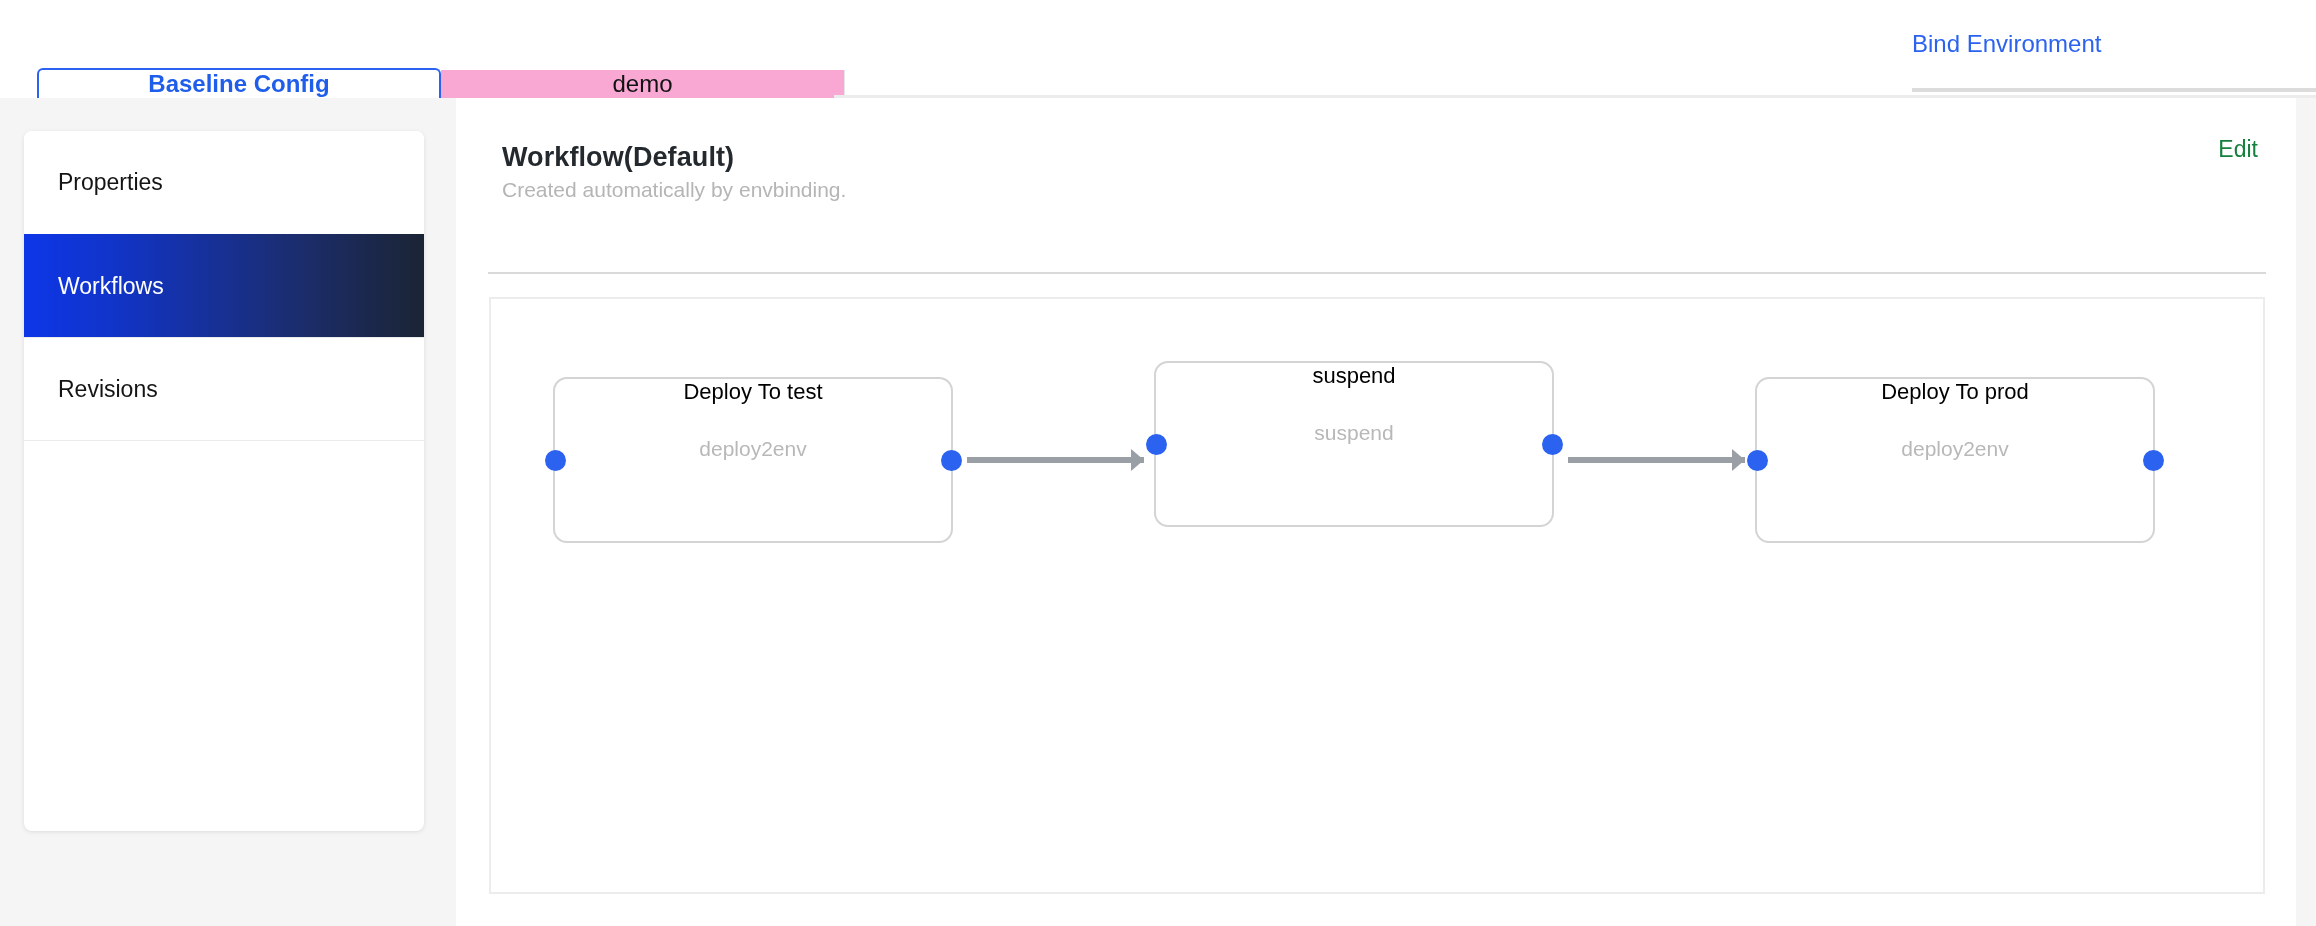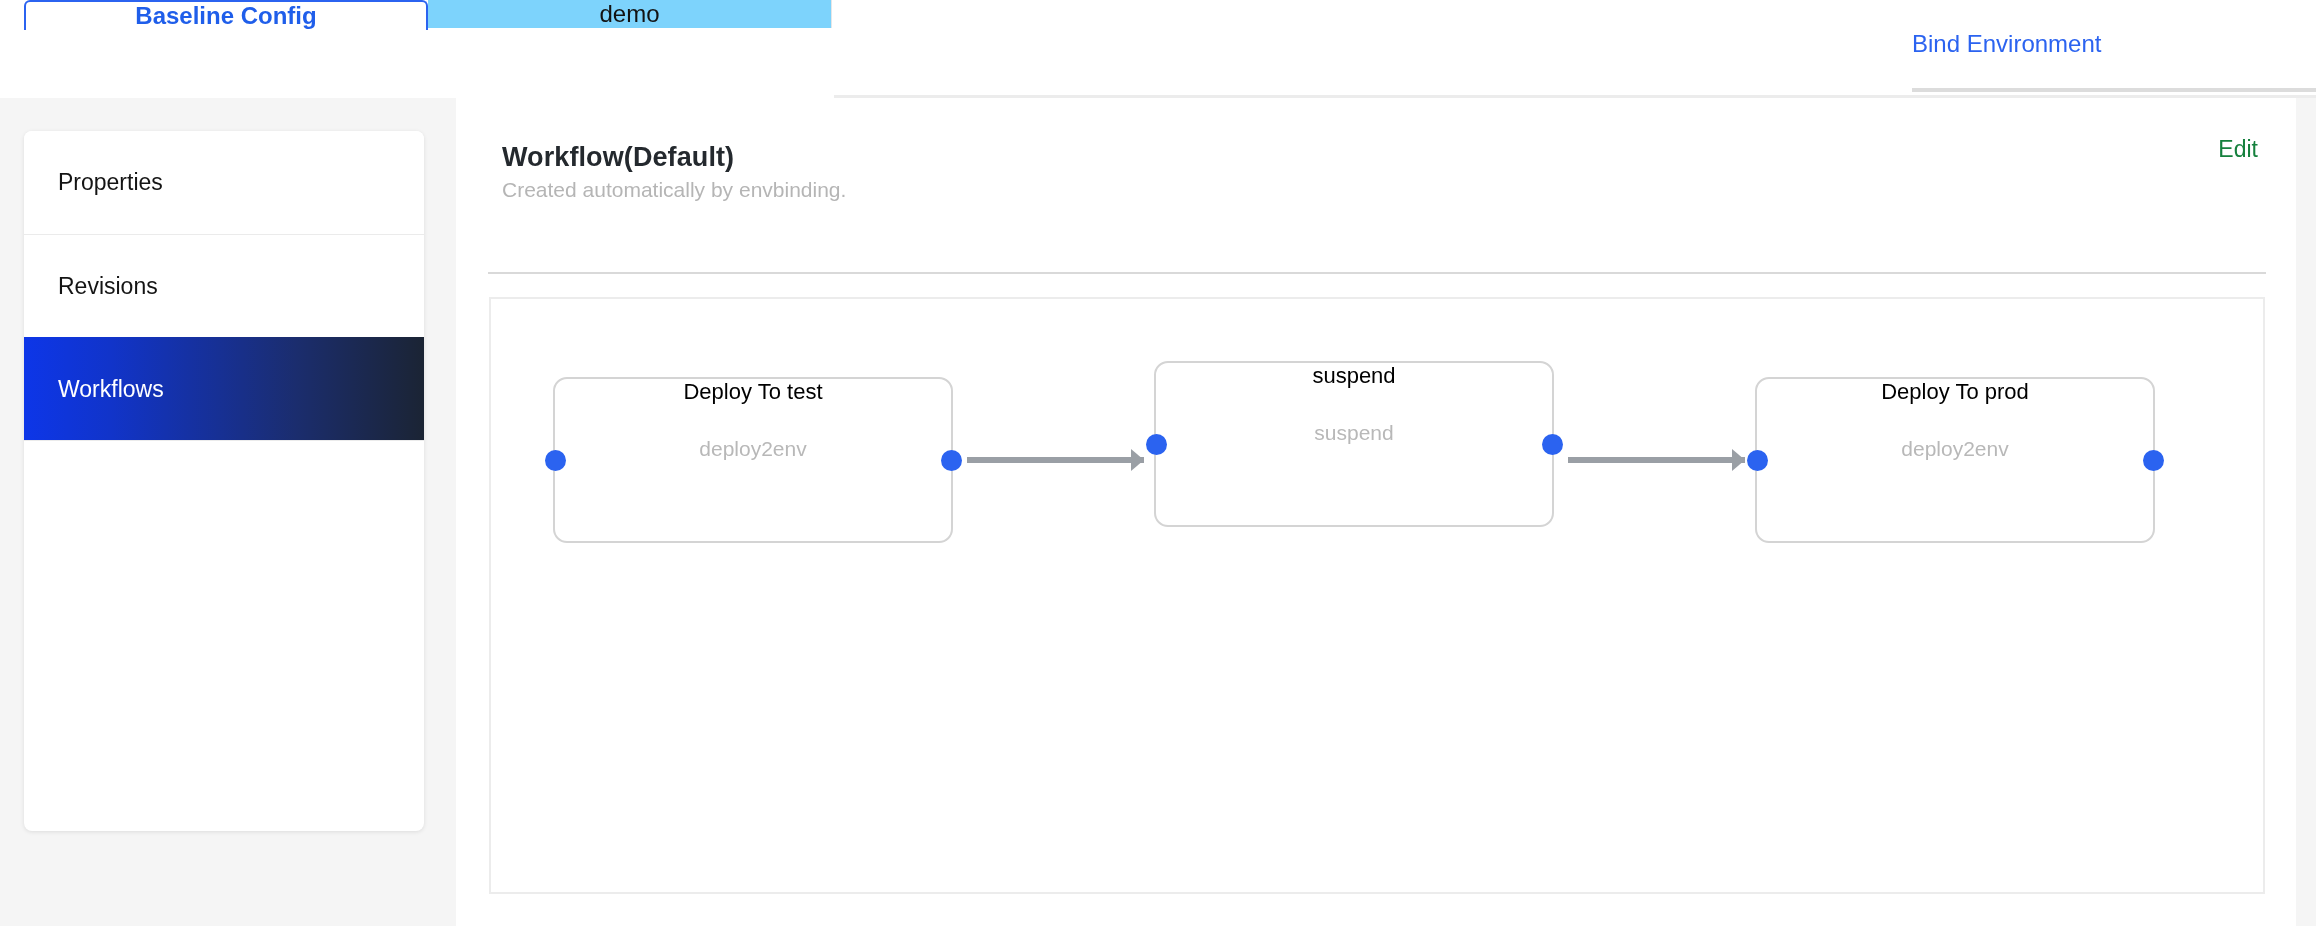--- a/index.html
+++ b/index.html
@@ -10,25 +10,25 @@
     font-family: "Liberation Sans", sans-serif;
     overflow: hidden;
   }
   .page { position: relative; width: 2316px; height: 926px; background: #f5f5f5; }
 
   
   .tabbar {
     position: absolute; left: 0; top: 0; width: 2316px; height: 98px;
     background: #ffffff;
   }
-  .tab-strip { position: absolute; left: 0; top: 0; height: 98px; display: flex; align-items: flex-start; }
+  .tab-strip { position: absolute; left: 13px; top: 0; height: 98px; display: flex; align-items: flex-end; }
   .tab {
     position: relative;
     display: flex; align-items: center; justify-content: center;
-    background: #7dd3fc;
+    background: #f9a8d4;
     font-size: 24px;
     color: #1a1a1a;
     border-right: 1px solid #e8e8e8;
     cursor: pointer;
   }
   .tab.t-active {
     width: 404px;
     margin-left: 24px;
     color: #1f5eea;
     font-weight: bold;
@@ -161,25 +161,25 @@
     <div class="bind-env-wrap">
       <span class="bind-env">Bind Environment</span>
     </div>
     <div class="tabbar-underline"></div>
   </div>
 
   <div class="sidebar">
     <div class="side-item">
       <span>Properties</span>
     </div>
+    <div class="side-item active">
+      <span>Workflows</span>
+    </div>
     <div class="side-item">
       <span>Revisions</span>
-    </div>
-    <div class="side-item active">
-      <span>Workflows</span>
     </div>
     <div class="side-filler"></div>
   </div>
 
   <div class="main">
     <div class="panel-head">
       <div class="panel-title">Workflow(Default)</div>
       <div class="panel-sub">Created automatically by envbinding.</div>
       <span class="edit-link">Edit</span>
     </div>

